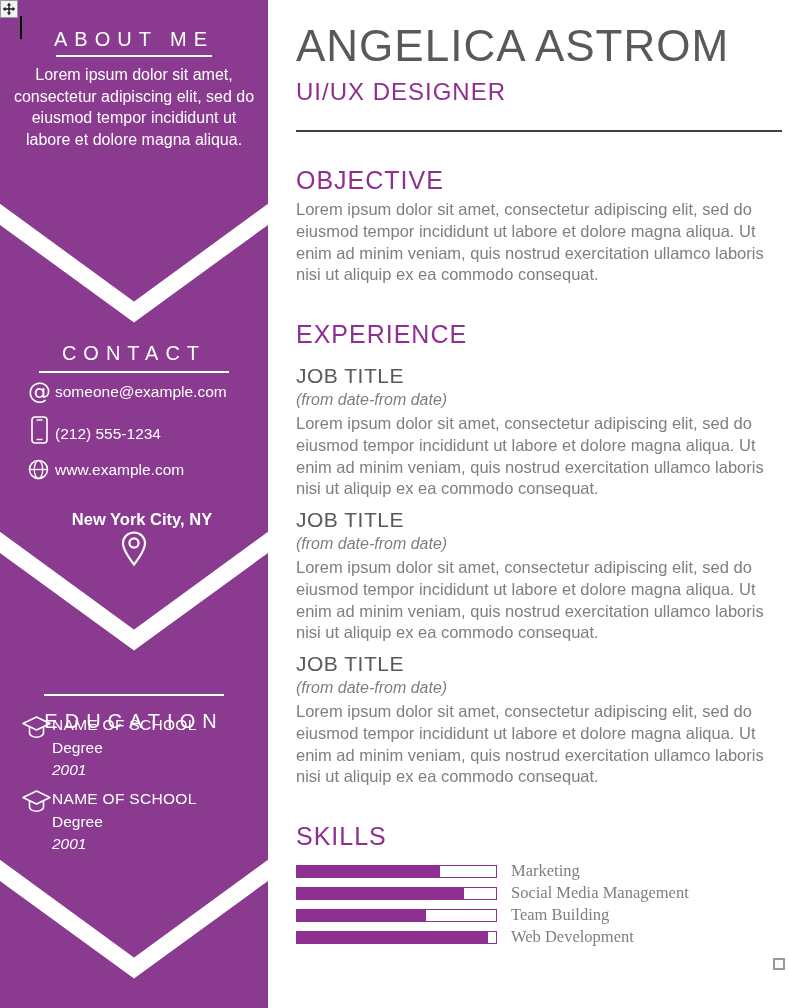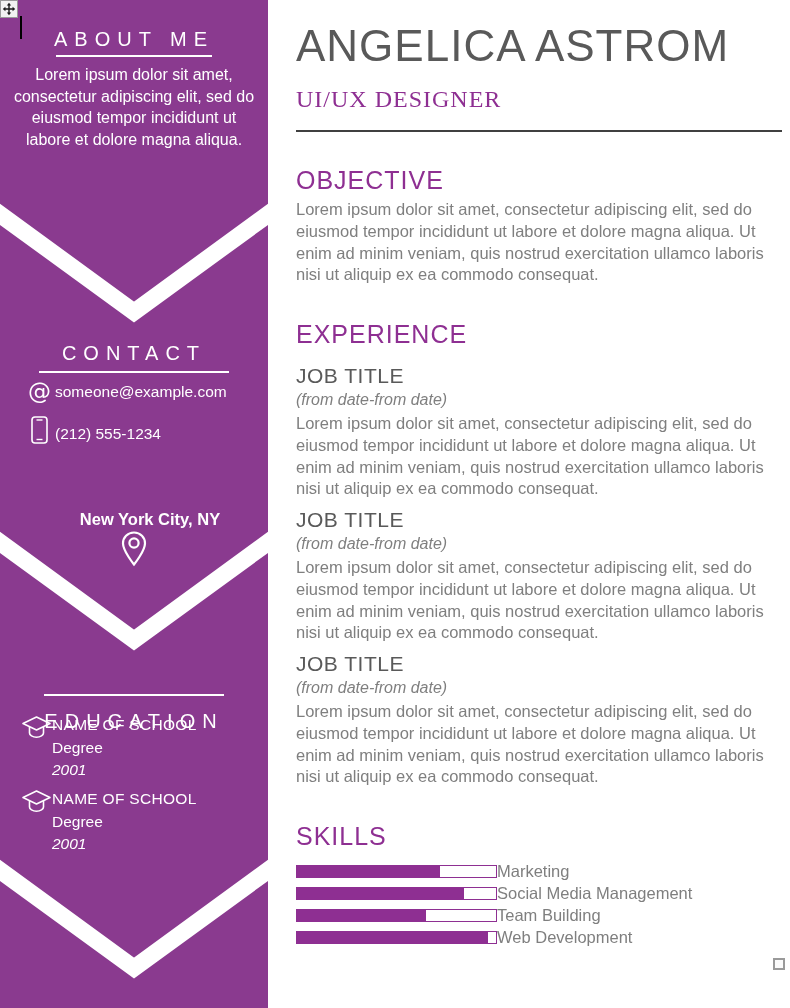--- a/index.html
+++ b/index.html
@@ -11,41 +11,41 @@
   
   .sidebar { position:absolute; left:0; top:0; width:268px; height:1008px; background:#8A3A8F; color:#fff;padding-left:16px; }
   .s-heading { position:absolute; left:0; width:100%; text-align:center; font-size:20px; letter-spacing:7px; color:#fff; white-space:nowrap; }
   .s-underline { position:absolute; left:50%; transform:translateX(-50%); height:2px; background:#fff; }
   .about-text { position:absolute; top:64px; left:9px; right:9px; text-align:center; font-size:16px; line-height:21.5px; color:#fff; }
   .chevron { position:absolute; left:0; }
   .contact-row { position:absolute; left:0; width:268px; height:28px; }
   .contact-row .c-icon { position:absolute; left:28px; top:0; color:#fff; }
   .contact-row .c-text { position:absolute; left:55px; top:3px; font-size:15.5px; color:#fff; white-space:nowrap; }
   .at-glyph { font-size:23px; line-height:23px; font-family:"DejaVu Sans", sans-serif; }
-  .location-label { position:absolute; top:510px; left:16px; width:100%; text-align:center; font-size:16.5px; font-weight:bold; color:#fff; }
+  .location-label { position:absolute; top:510px; left:8px; width:100%; text-align:center; font-size:16.5px; font-weight:bold; color:#fff; }
   .pin-wrap { position:absolute; top:530px; left:50%; transform:translateX(-50%); }
   .edu-icon { position:absolute; left:21px; }
   .edu-school { position:absolute; left:52px; font-size:15.5px; font-weight:normal; letter-spacing:0.3px; color:#fff; white-space:nowrap; }
   .edu-degree { position:absolute; left:52px; font-size:15.5px; color:#fff; }
   .edu-year { position:absolute; left:52px; font-size:15.5px; font-style:italic; color:#fff; }
   
   .main { position:absolute; left:296px; top:0; width:486px; height:1008px; }
   .name { position:absolute; top:22px; left:0; font-size:44px; line-height:48px; color:#595959; letter-spacing:1px; white-space:nowrap; }
-  .role { position:absolute; top:86px; left:0; font-size:24px; color:#8E2F92; letter-spacing:1px; white-space:nowrap;font-family:Liberation Serif, serif; }
+  .role { position:absolute; top:78px; left:0; font-size:24px; color:#8E2F92; letter-spacing:1px; white-space:nowrap; }
   .rule { position:absolute; top:130px; left:0; width:486px; height:2px; background:#404040; }
   .h-purple { position:absolute; left:0; font-size:25px; color:#8E2F92; letter-spacing:1px; white-space:nowrap; }
   .body-text { position:absolute; left:0; width:482px; font-size:16.5px; line-height:21.8px; color:#7F7F7F; }
   .job-title { position:absolute; left:0; font-size:21px; color:#595959; letter-spacing:0.5px; white-space:nowrap; }
   .job-date { position:absolute; left:0; font-size:16px; font-style:italic; color:#7F7F7F; white-space:nowrap; }
   
   .skills-rows { position:absolute; top:860px; left:0; width:486px; }
   .skill-row { display:flex; align-items:center; height:22px; }
   .skill-bar { width:201px; height:13px; border:1.5px solid #8E2F92; background:#fff; }
   .skill-fill { height:100%; background:#8E2F92; }
-  .skill-label { font-size:16.5px; color:#7F7F7F; white-space:nowrap; }
+  .skill-label { margin-left:14px; font-size:16.5px; color:#7F7F7F; white-space:nowrap;font-family:Liberation Serif, serif; }
   
   .move-handle { position:absolute; left:0; top:0; width:18px; height:18px; background:#f2f2f2; border:1px solid #9a9a9a; display:flex; align-items:center; justify-content:center; z-index:5; }
   .text-cursor { position:absolute; left:20px; top:16px; width:2px; height:23px; background:#000; z-index:5; }
   .resize-handle { position:absolute; left:773px; top:958px; width:12px; height:12px; background:#fbfbfb; border:2px solid #9a9a9a; }
 </style>
 </head>
 <body>
 
 <div class="page">
 
@@ -71,20 +71,30 @@
       <span class="c-icon" style="left:31px; top:-2px;">
         <svg width="17" height="28" viewBox="0 0 17 28">
             <rect x="1" y="1" width="15" height="26" rx="3" fill="none" stroke="#fff" stroke-width="1.6"></rect>
             <line x1="5.5" y1="23.5" x2="11.5" y2="23.5" stroke="#fff" stroke-width="1.4"></line>
             <line x1="5.5" y1="4" x2="11.5" y2="4" stroke="#fff" stroke-width="1.4"></line>
           </svg>
       </span>
       <span class="c-text" style="top:7px;">(212) 555-1234</span>
     </div>
 
+    <div class="contact-row" style="top:458px;">
+      <span class="c-icon" style="left:28px; top:1px;">
+        <svg width="21" height="21" viewBox="0 0 21 21">
+            <circle cx="10.5" cy="10.5" r="9" fill="none" stroke="#fff" stroke-width="1.5"></circle>
+            <ellipse cx="10.5" cy="10.5" rx="4.2" ry="9" fill="none" stroke="#fff" stroke-width="1.3"></ellipse>
+            <line x1="1.5" y1="10.5" x2="19.5" y2="10.5" stroke="#fff" stroke-width="1.3"></line>
+          </svg>
+      </span>
+      <span class="c-text" style="top:3px;">www.example.com</span>
+    </div>
 
     <div class="location-label">New York City, NY</div>
     <div class="pin-wrap">
       <svg width="30" height="38" viewBox="0 0 30 38">
           <path d="M15 2.5 C8.5 2.5 4 7.5 4 13.2 C4 21 15 34.5 15 34.5 C15 34.5 26 21 26 13.2 C26 7.5 21.5 2.5 15 2.5 Z" fill="none" stroke="#fff" stroke-width="2.2"></path>
           <circle cx="15" cy="13" r="4.6" fill="none" stroke="#fff" stroke-width="2.2"></circle>
         </svg>
     </div>
 
     <svg class="chevron" style="top:528px;" width="268" height="132" viewBox="0 0 268 132">

